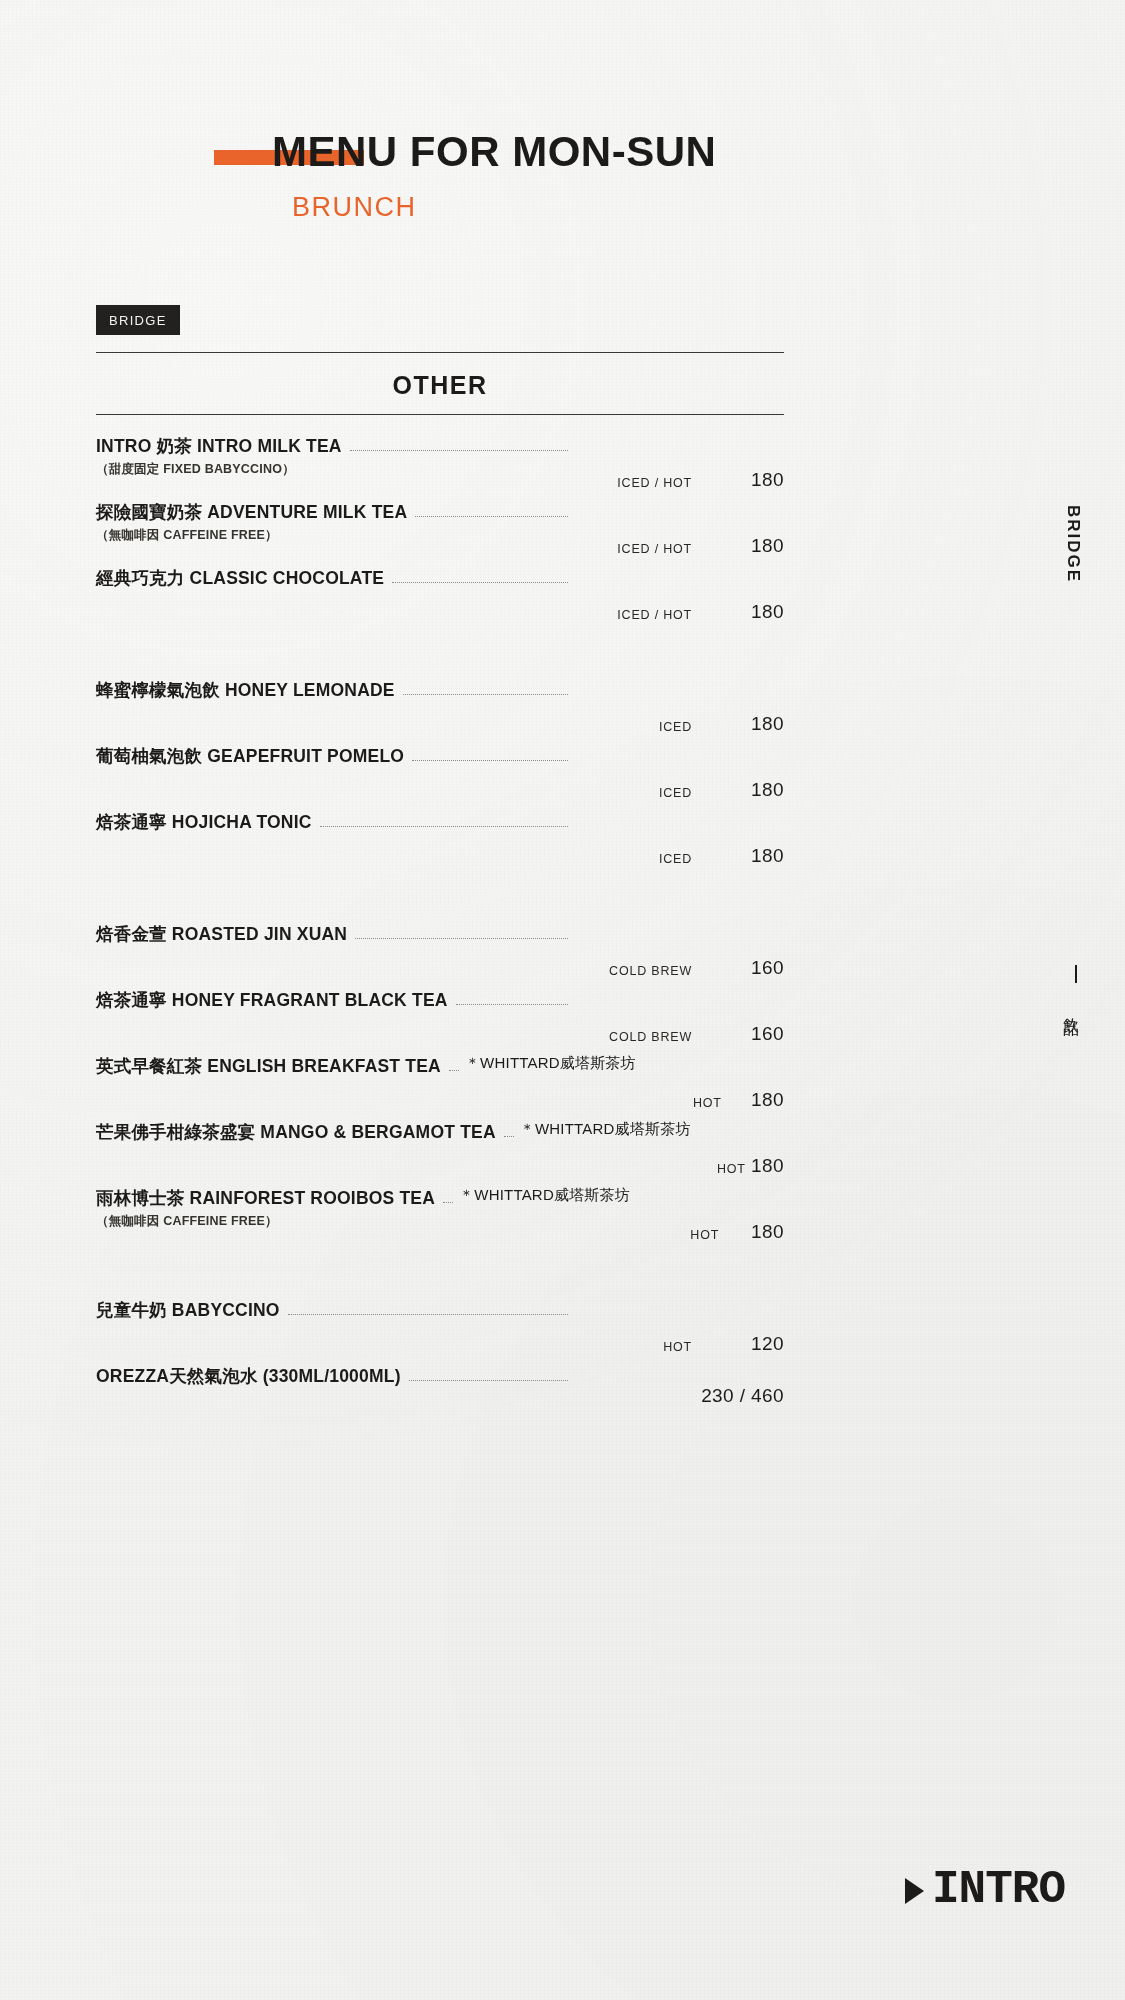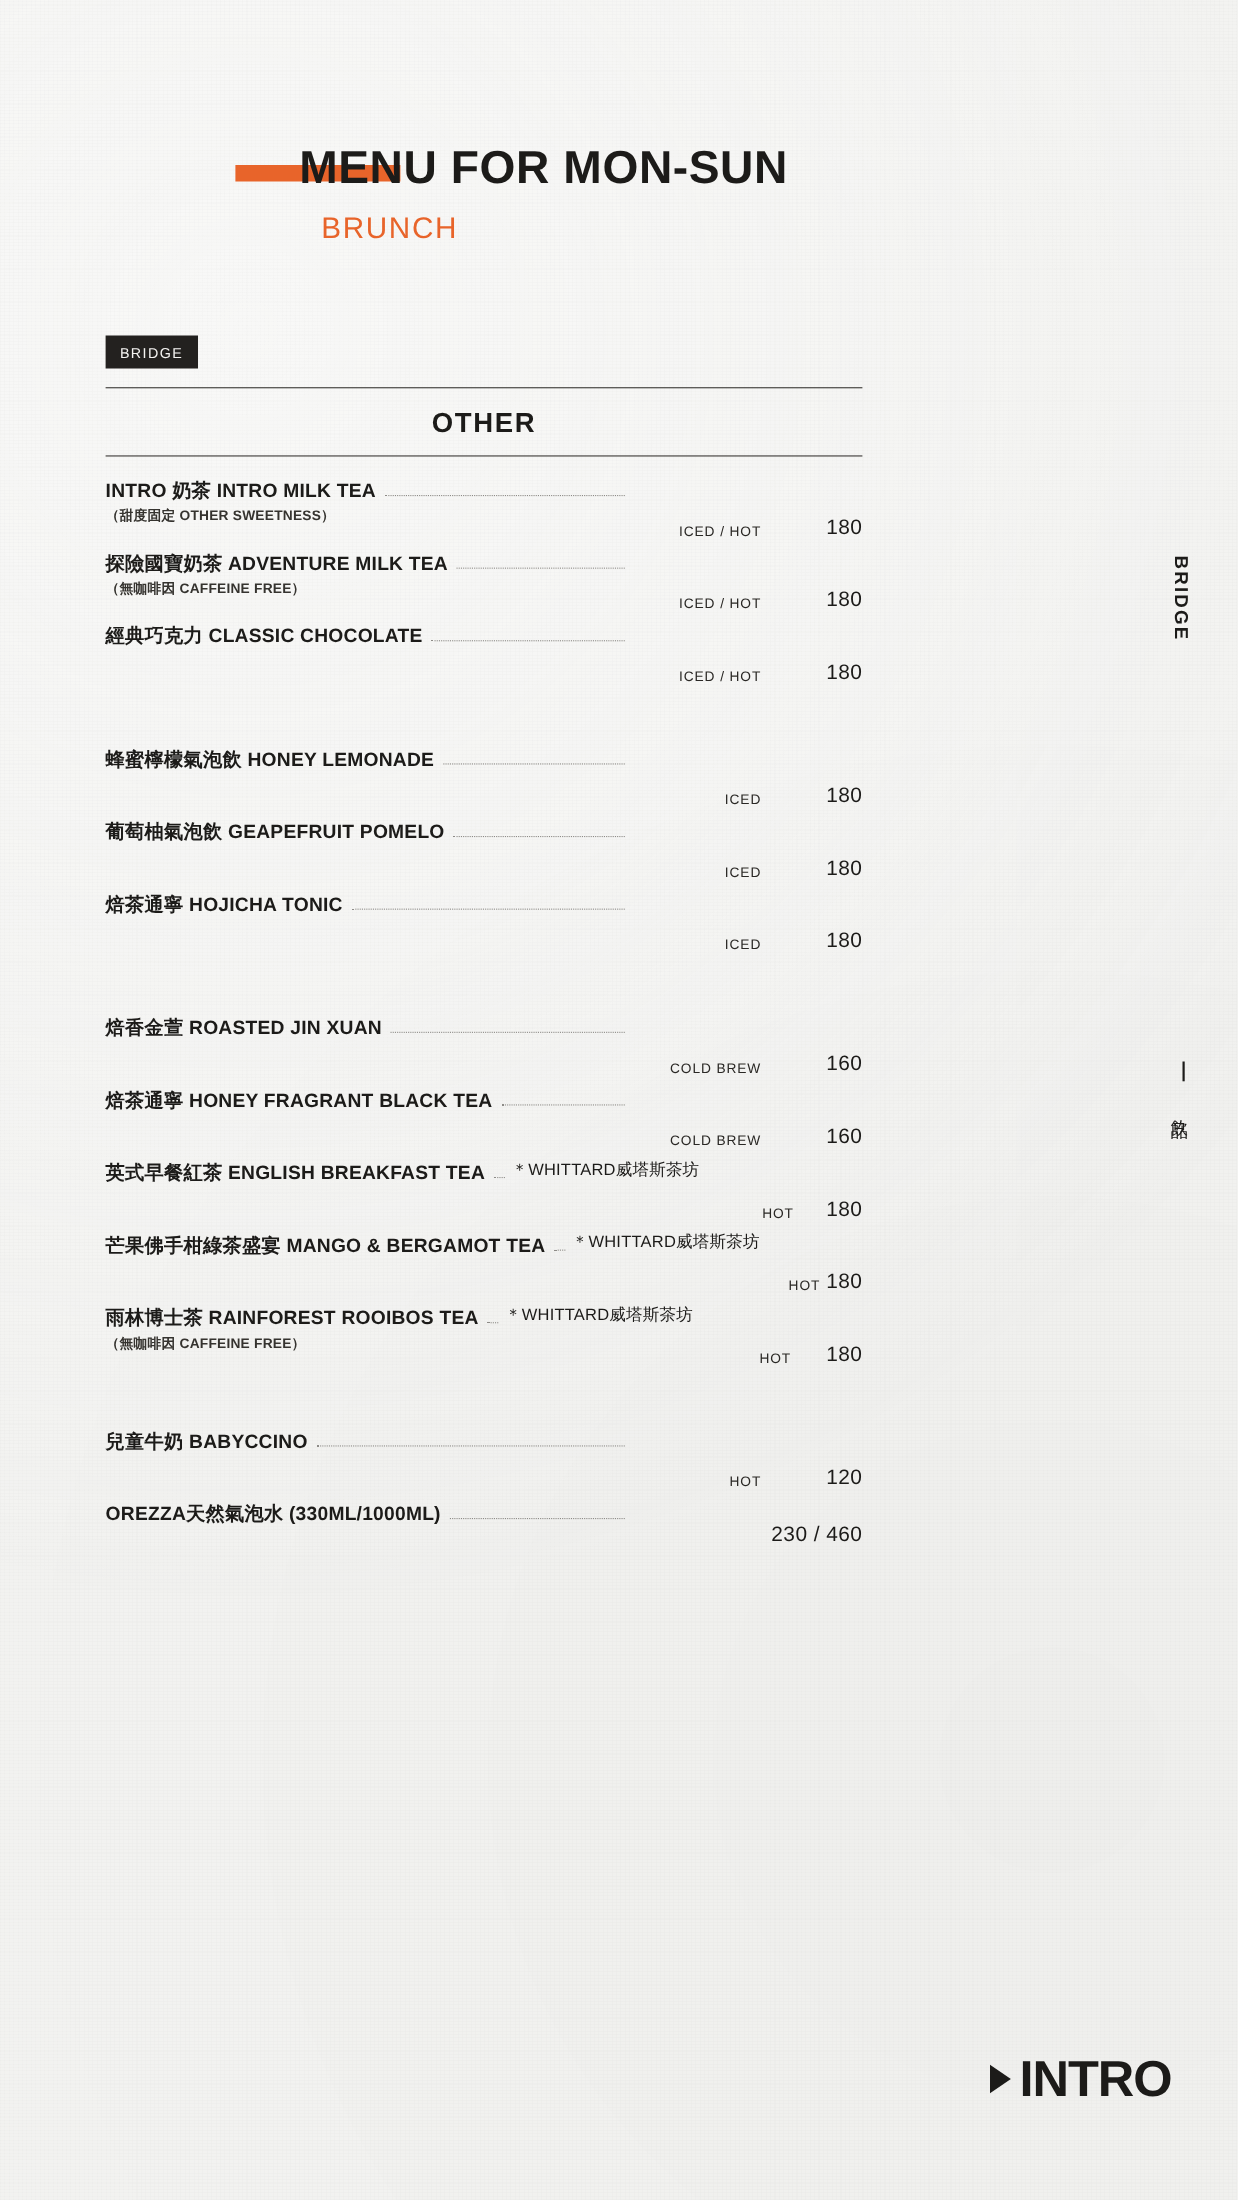--- a/index.html
+++ b/index.html
@@ -220,21 +220,21 @@
     border-top: 13px solid transparent;
     border-bottom: 13px solid transparent;
     border-left: 19px solid #1c1b19;
     margin-right: 2px;
     transform: translateY(1px);
   }
   .logo-text {
     font-size: 46px;
     font-weight: 700;
     letter-spacing: -1px;
-    font-family: Liberation Sans, sans-serif;
+    font-family: Liberation Mono, monospace;
     color: #1c1b19;
   }
 </style>
 </head>
 <body>
 
 <div class="paper-texture"></div>
 
 <div class="page">
 
@@ -250,21 +250,21 @@
 
   <div class="menu-body">
     <div class="rule"></div>
     <div class="group-title">OTHER</div>
     <div class="rule"></div>
 
     <div class="items" id="items-root">
         <div class="item">
           <div class="item-main">
             <div class="item-name">INTRO 奶茶  INTRO MILK TEA</div>
-            <div class="item-sub">（甜度固定 OTHER SWEETNESS）</div>
+            <div class="item-sub">（甜度固定 FIXED BABYCCINO）</div>
           </div>
           <div class="dots"></div>
           <div class="temp">ICED / HOT</div>
           <div class="price">180</div>
         </div>
         <div class="item">
           <div class="item-main">
             <div class="item-name">探險國寶奶茶 ADVENTURE MILK TEA</div>
             <div class="item-sub">（無咖啡因 CAFFEINE FREE）</div>
           </div>

